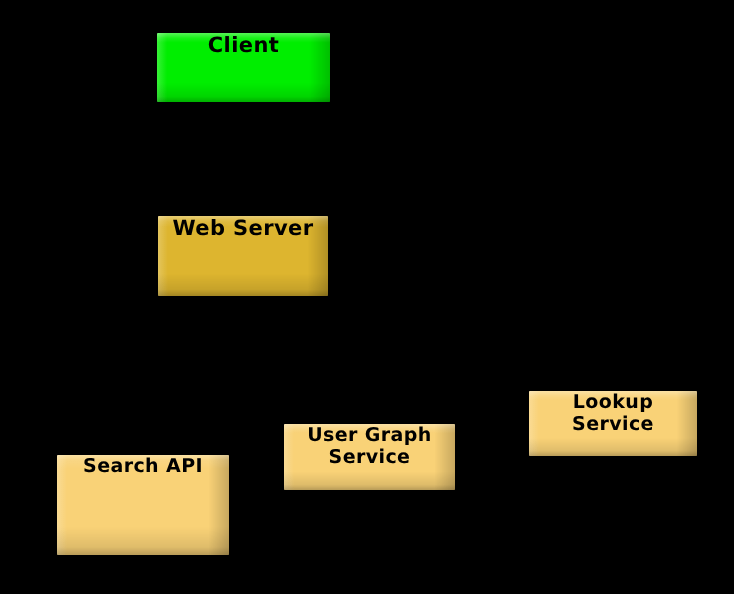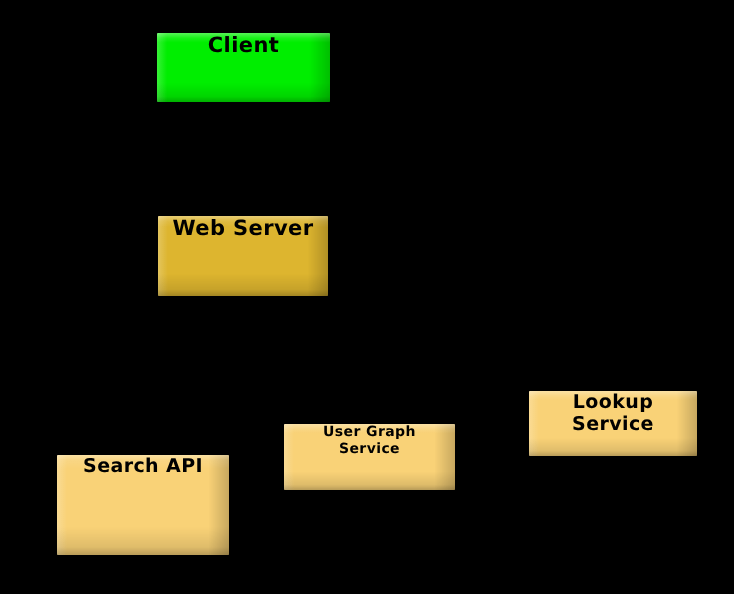--- a/index.html
+++ b/index.html
@@ -53,21 +53,21 @@
         rgba(0,0,0,0.20) 100%);
   }
   .node .label {
     position: relative;
     z-index: 2;
     white-space: pre-line;
   }
   .node.client     { font-size: 21px; }
   .node.webserver  { font-size: 21px; }
   .node.lookup     { font-size: 19px; }
-  .node.usergraph  { font-size: 14px; }
+  .node.usergraph  { font-size: 19px; }
   .node.person     { font-size: 19px; }
   .node.searchapi  { font-size: 19px; margin-left: 22px; }
 </style>
 </head>
 <body style="background: rgb(0, 0, 0);">
 
 <div id="canvas" style="background: rgb(0, 0, 0);">
 
   <div class="node client" style="left: 157px; top: 33px; width: 173px; height: 69px; background: rgb(0, 238, 0); color: rgb(0, 0, 0);">
     <span class="label">Client</span>

